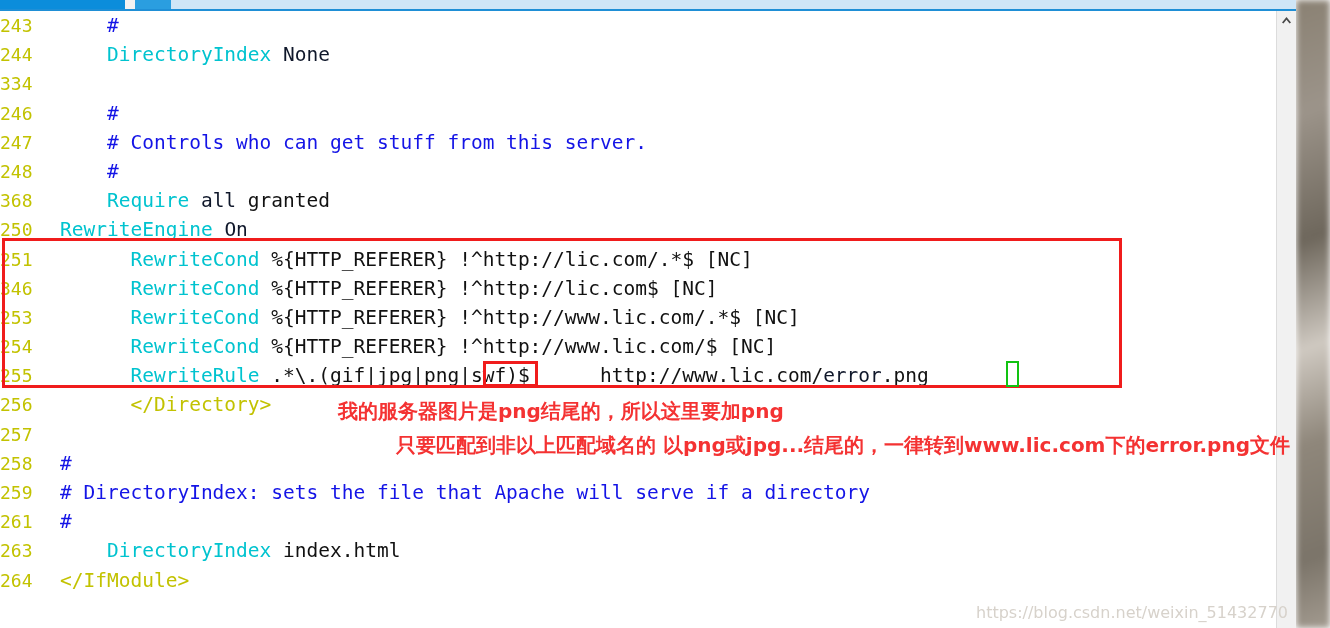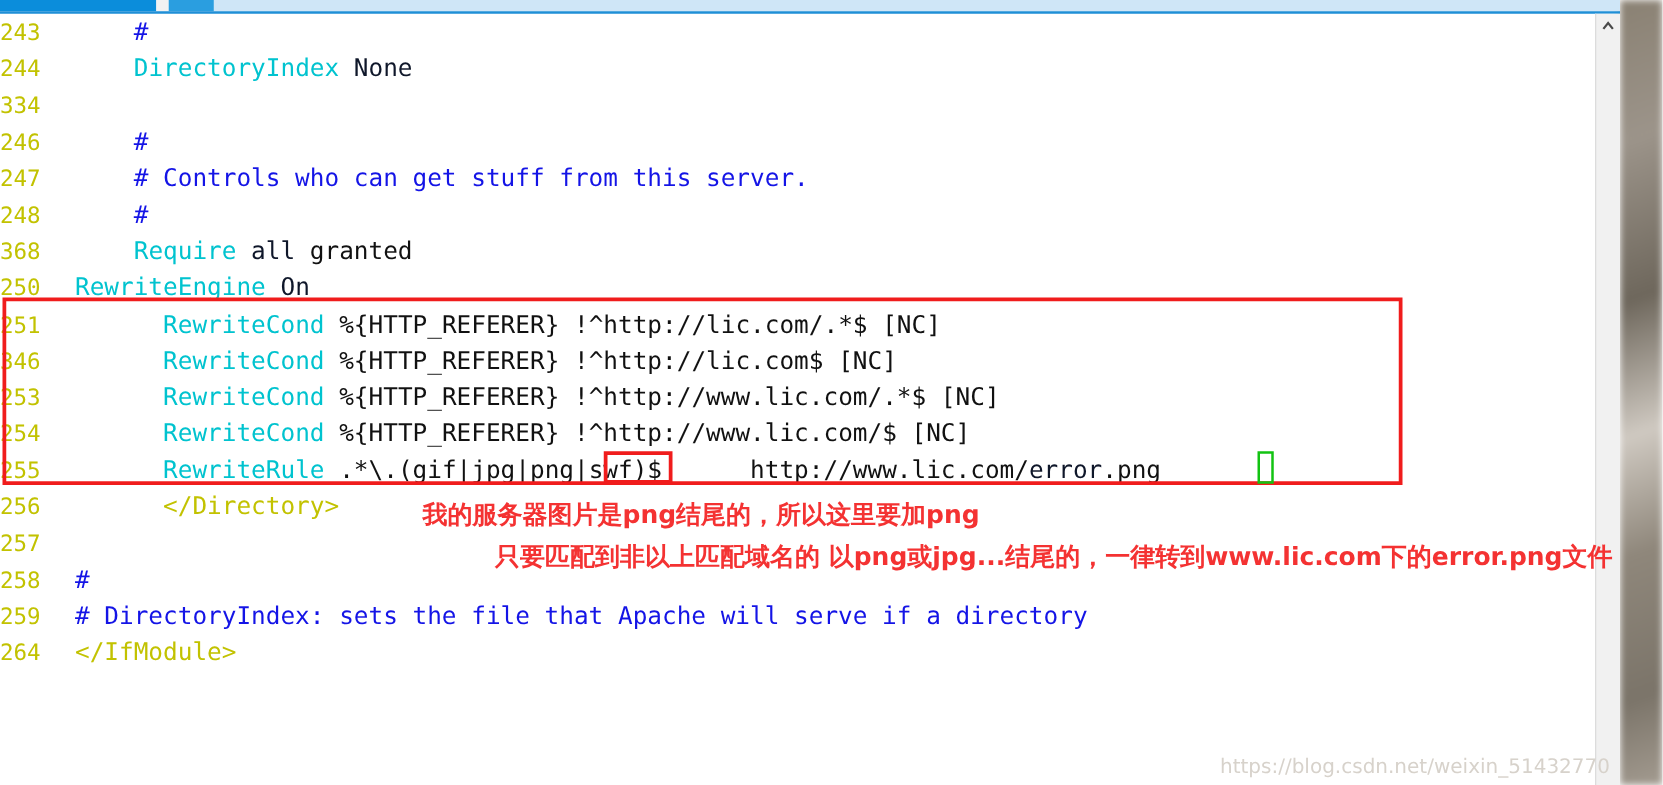--- a/index.html
+++ b/index.html
@@ -132,20 +132,22 @@
     <div class="line"><span class="ln">250</span><span class="code-txt"><span class="c-directive">RewriteEngine </span><span class="c-value">On</span></span></div>
     <div class="line"><span class="ln">251</span><span class="code-txt"><span class="c-plain">      </span><span class="c-directive">RewriteCond </span><span class="c-plain">%{HTTP_REFERER} !^http://lic.com/.*$ [NC]</span></span></div>
     <div class="line"><span class="ln">346</span><span class="code-txt"><span class="c-plain">      </span><span class="c-directive">RewriteCond </span><span class="c-plain">%{HTTP_REFERER} !^http://lic.com$ [NC]</span></span></div>
     <div class="line"><span class="ln">253</span><span class="code-txt"><span class="c-plain">      </span><span class="c-directive">RewriteCond </span><span class="c-plain">%{HTTP_REFERER} !^http://www.lic.com/.*$ [NC]</span></span></div>
     <div class="line"><span class="ln">254</span><span class="code-txt"><span class="c-plain">      </span><span class="c-directive">RewriteCond </span><span class="c-plain">%{HTTP_REFERER} !^http://www.lic.com/$ [NC]</span></span></div>
     <div class="line"><span class="ln">255</span><span class="code-txt"><span class="c-plain">      </span><span class="c-directive">RewriteRule </span><span class="c-plain">.*\.(gif|jpg|png|swf)$      http://www.lic.com/</span><span class="c-value">error</span><span class="c-plain">.png</span></span></div>
     <div class="line"><span class="ln">256</span><span class="code-txt"><span class="c-tag">      &lt;/Directory&gt;</span></span></div>
     <div class="line"><span class="ln">257</span><span class="code-txt"><span class="c-plain"></span></span></div>
     <div class="line"><span class="ln">258</span><span class="code-txt"><span class="c-comment">#</span></span></div>
     <div class="line"><span class="ln">259</span><span class="code-txt"><span class="c-comment"># DirectoryIndex: sets the file that Apache will serve if a directory</span></span></div>
+    <div class="line"><span class="ln">261</span><span class="code-txt"><span class="c-comment">#</span></span></div>
+    <div class="line"><span class="ln">263</span><span class="code-txt"><span class="c-plain">    </span><span class="c-directive">DirectoryIndex </span><span class="c-plain">index.html</span></span></div>
     <div class="line"><span class="ln">264</span><span class="code-txt"><span class="c-tag">&lt;/IfModule&gt;</span></span></div>
   </div>
 
 <div id="red-box"></div>
 <div id="png-box"></div>
 <div id="cursor-box"></div>
 
 <div class="annot" id="annot-1">我的服务器图片是png结尾的，所以这里要加png</div>
 <div class="annot" id="annot-2">只要匹配到非以上匹配域名的 以png或jpg...结尾的，一律转到www.lic.com下的error.png文件</div>
 

